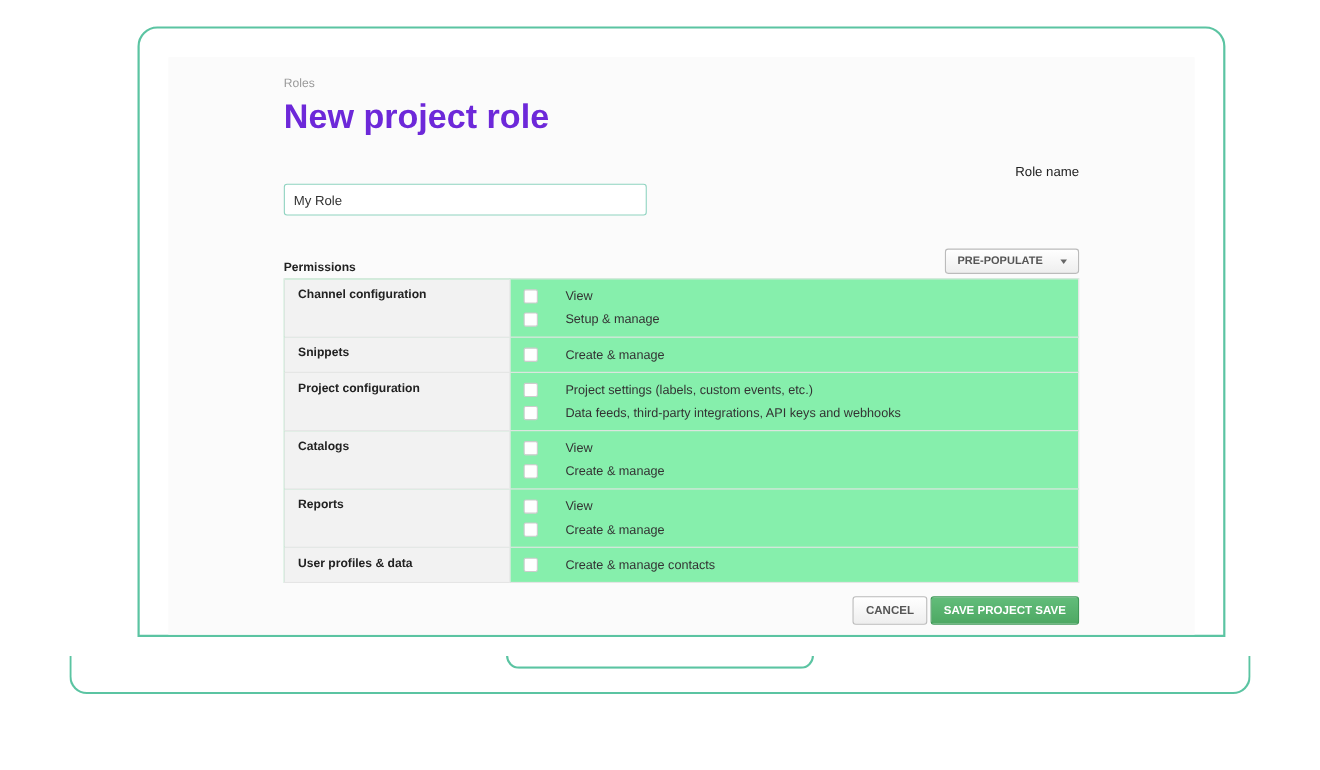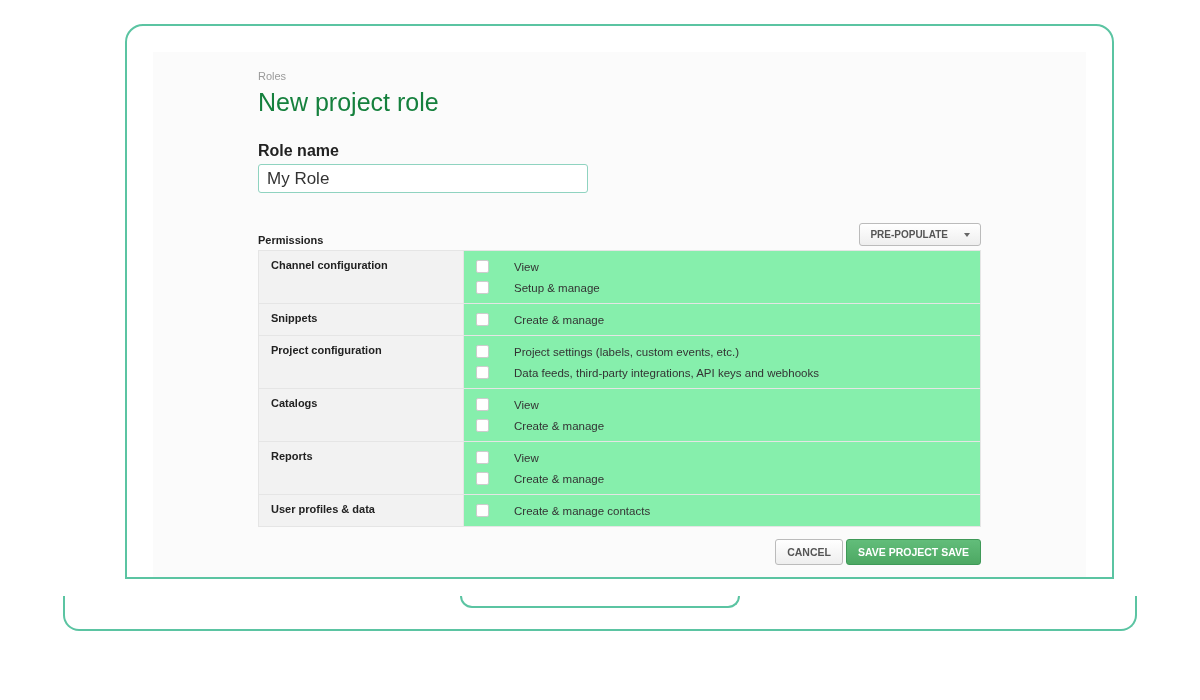--- a/index.html
+++ b/index.html
@@ -55,36 +55,37 @@
       background: #fbfbfb;
       overflow: hidden;
       padding: 18px 105px 0 105px;
     }
     .breadcrumb {
       font-size: 11px;
       color: #9a9a9a;
       margin-bottom: 6px;
     }
     .page-title {
-      font-size: 25px;
+      font-size: 31px;
+      font-weight: 700;
+      color: #6d28d9;
+      margin-bottom: 25px;
+    }
+    .field-label {
+      font-size: 12px;
       font-weight: 400;
-      color: #15803d;
-      margin-bottom: 25px;
-    }
-    .field-label {
-      font-size: 16px;
-      font-weight: 700;
       color: #222;
       margin-bottom: 4px;
+      text-align: right;
     }
     .role-input {
       width: 330px;
       height: 29px;
       padding: 4px 8px;
-      font-size: 17px;
+      font-size: 12px;
       color: #333;
       border: 1px solid #8fd3c0;
       border-radius: 3px;
       outline: none;
       background: #fff;
     }
     .permissions-header {
       display: flex;
       justify-content: space-between;
       align-items: flex-end;

